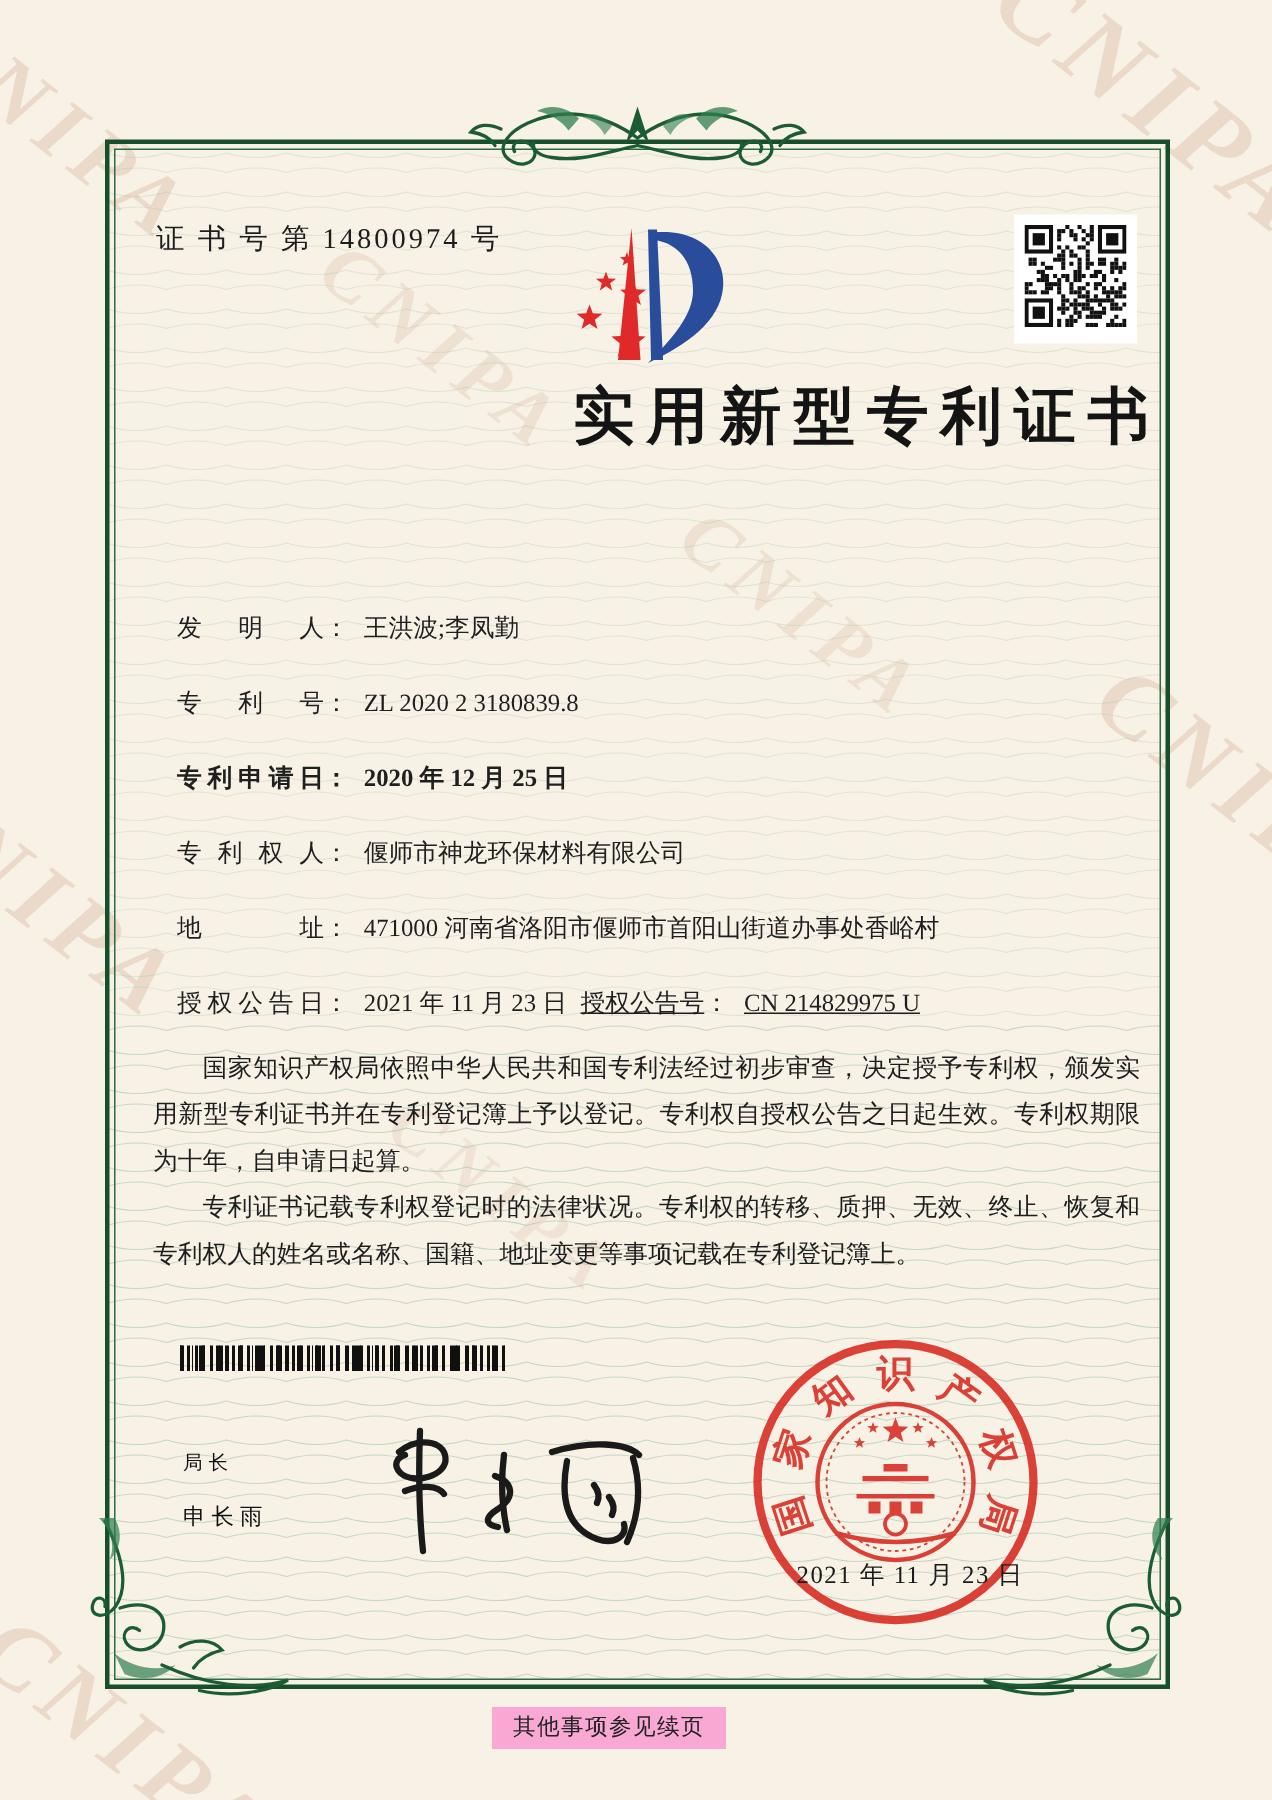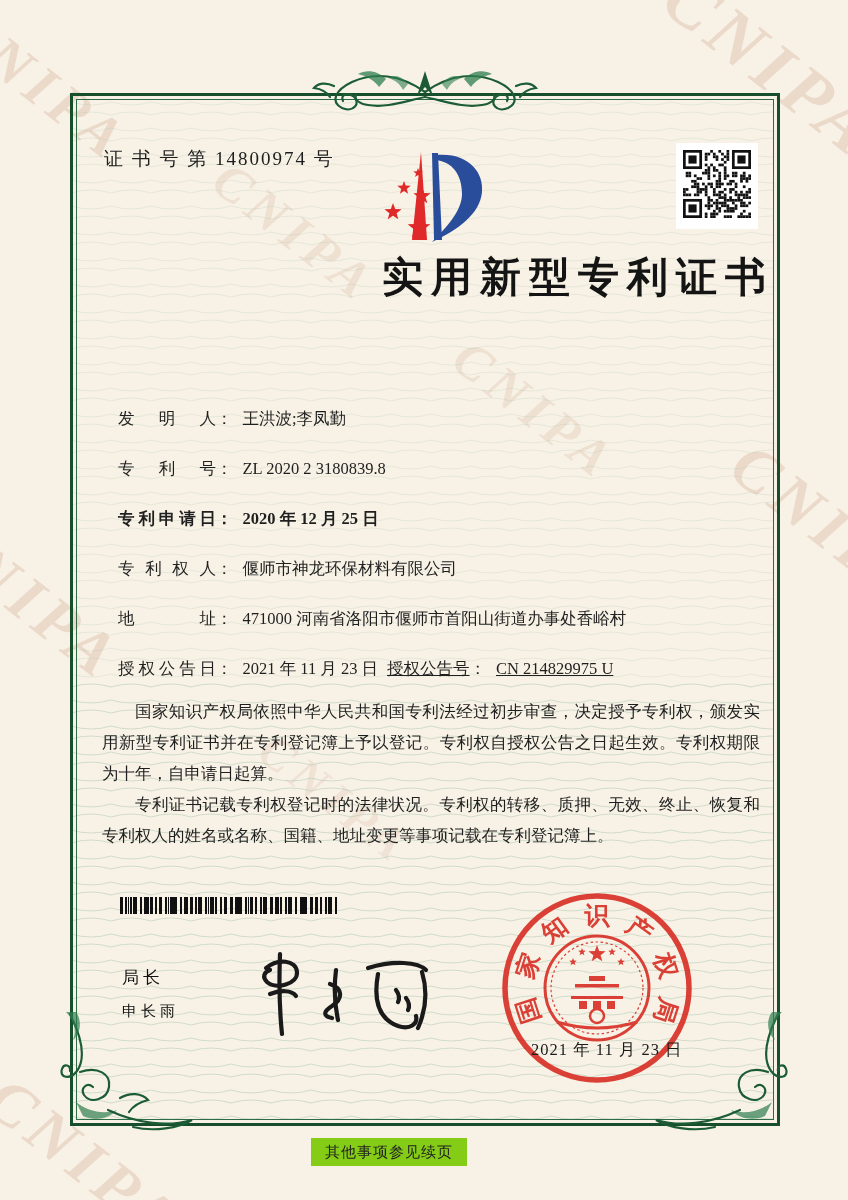--- a/index.html
+++ b/index.html
@@ -32,31 +32,31 @@
   .paras{position:absolute;left:102px;top:696px;width:658px;font-size:16.5px;line-height:31px;
          color:#1e1e1e;text-align:justify;}
   .paras p{margin:0;text-indent:2em;}
 
   .barcode{position:absolute;left:120px;top:897px;width:217px;height:17px;
     background-image:
       repeating-linear-gradient(90deg,#101010 0 2px,rgba(0,0,0,0) 2px 5px),
       repeating-linear-gradient(90deg,#101010 0 1px,rgba(0,0,0,0) 1px 8px),
       repeating-linear-gradient(90deg,#101010 0 3px,rgba(0,0,0,0) 3px 13px);}
 
-  .officer-title{position:absolute;left:122px;top:966px;font-size:17px;color:#111;letter-spacing:4px;}
+  .officer-title{position:absolute;left:122px;top:966px;font-size:13px;color:#111;letter-spacing:4px;}
   .officer-name{position:absolute;left:122px;top:1002px;font-size:15px;color:#111;letter-spacing:4px;}
   .signature{position:absolute;left:252px;top:946px;}
 
   .seal{position:absolute;left:497px;top:888px;}
   .seal-date{position:absolute;left:531px;top:1039px;font-size:16.5px;color:#1b1b1b;white-space:nowrap;letter-spacing:1px;}
 
   .page-num{position:absolute;left:70px;top:1094px;width:704px;text-align:center;font-size:15px;
             letter-spacing:3px;color:#222;}
-  .cont-note{position:absolute;left:311px;top:1138px;width:156px;height:28px;line-height:28px;
-             text-align:center;font-size:15px;color:#222;background:#84cc16;letter-spacing:1px;}
+  .cont-note{position:absolute;left:328px;top:1138px;width:156px;height:28px;line-height:28px;
+             text-align:center;font-size:15px;color:#222;background:#f9a8d4;letter-spacing:1px;}
 
   .qr-patch{position:absolute;left:676px;top:143px;width:82px;height:86px;background:#ffffff;}
   .qr{position:absolute;left:683px;top:150px;}
 </style>
 </head>
 <body>
 
 <div class="page">
 
   <span class="wm" style="left:-22px;top:-6px;font-size:58px;">CNIPA</span>

